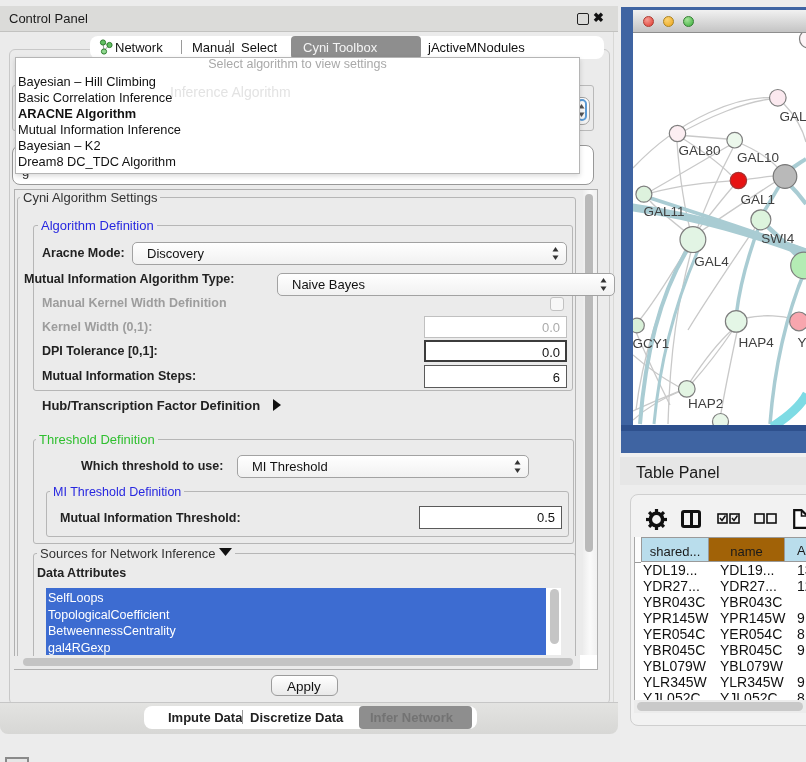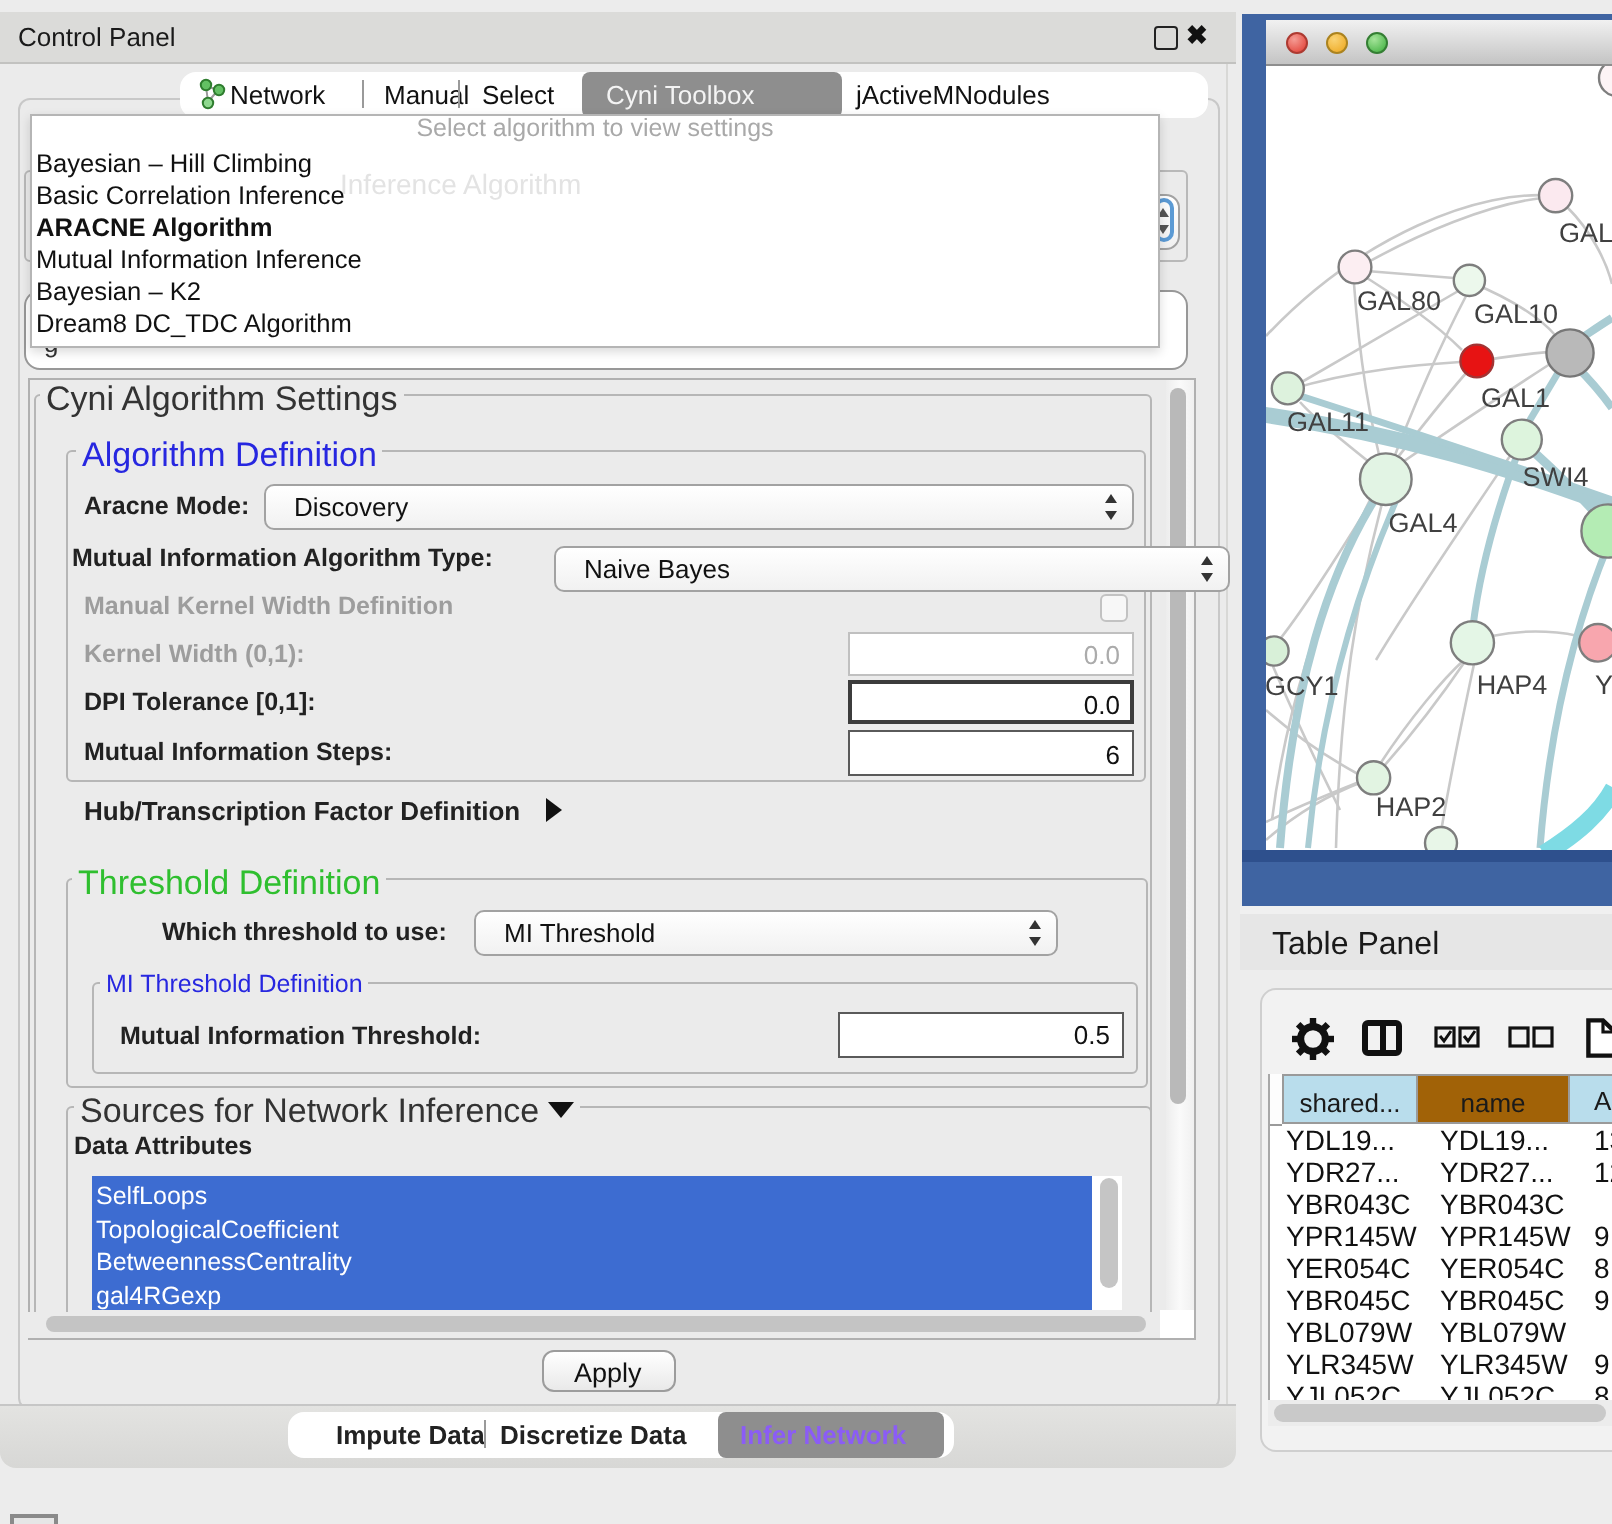--- a/index.html
+++ b/index.html
@@ -2,21 +2,21 @@
 <html><head>
 <meta charset="utf-8">
 <style>
 html,body{margin:0;padding:0;}
 body{width:806px;height:762px;background:#ececec;font-family:"Liberation Sans",sans-serif;position:relative;overflow:hidden;}
 .abs{position:absolute;}
 .b{font-weight:bold;}
 .lbl{position:absolute;font-size:12.5px;font-weight:bold;color:#222;white-space:nowrap;}
 .glbl{position:absolute;font-size:12.5px;font-weight:bold;color:#9d9d9d;white-space:nowrap;}
 .grp{position:absolute;border:1px solid #b6b6b6;border-radius:3px;}
-.gtitle{position:absolute;background:#ebebeb;padding:0 3px;white-space:nowrap;font-size:17px;}
+.gtitle{position:absolute;background:#ebebeb;padding:0 3px;white-space:nowrap;font-size:13px;}
 .combo{position:absolute;background:linear-gradient(#ffffff,#f1f1f1);border:1px solid #a2a2a2;border-radius:5px;font-size:13px;color:#111;}
 .combo .ct{position:absolute;left:14px;top:3px;}
 .arrows{position:absolute;right:7px;top:4px;width:7px;height:13px;}
 .fld{position:absolute;background:#fff;font-size:13px;text-align:right;}
 </style>
 </head>
 <body>
 
 <div class="abs" id="cpwin" style="left:0;top:6px;width:614px;height:727px;background:#ebebeb;border:1px solid #d8d8d6;border-left:none;border-radius:0 0 8px 8px;box-sizing:border-box;"></div>
 <div class="abs" style="left:0;top:6px;width:618px;height:25px;background:#dbdbd9;border-bottom:1px solid #c2c2c0;"></div>
@@ -54,21 +54,21 @@
 
 <div class="lbl" style="left:42px;top:246px;">Aracne Mode:</div>
 <div class="combo" style="left:132px;top:242px;width:433px;height:21px;">
     <span class="ct">Discovery</span>
 <svg class="arrows" viewBox="0 0 7 13">
       <path d="M3.5 0 L6.5 4.5 L0.5 4.5 Z" fill="#333"></path>
       <path d="M3.5 13 L6.5 8.5 L0.5 8.5 Z" fill="#333"></path>
     </svg>
   </div>
 
-<div class="lbl" style="left:36px;top:272px;">Mutual Information Algorithm Type:</div>
+<div class="lbl" style="left:24px;top:272px;">Mutual Information Algorithm Type:</div>
 <div class="combo" style="left:277px;top:273px;width:288px;height:21px;padding-left:48px;">
     <span class="ct">Naive Bayes</span>
 <svg class="arrows" viewBox="0 0 7 13">
       <path d="M3.5 0 L6.5 4.5 L0.5 4.5 Z" fill="#333"></path>
       <path d="M3.5 13 L6.5 8.5 L0.5 8.5 Z" fill="#333"></path>
     </svg>
   </div>
 
 <div class="glbl" style="left:42px;top:296px;">Manual Kernel Width Definition</div>
 <div class="abs" style="left:550px;top:297px;width:12px;height:12px;border:1px solid #c2c2c2;border-radius:3px;background:#f7f7f7;"></div>
@@ -138,21 +138,21 @@
 
 <div class="abs" style="left:271px;top:675px;width:67px;height:21px;background:linear-gradient(#ffffff,#e9e9e9);border:1px solid #9c9c9c;border-radius:6px;box-sizing:border-box;"></div>
 <div class="abs" style="left:287px;top:678.5px;font-size:13.5px;color:#111;">Apply</div>
 
 <div class="abs" style="left:0;top:702px;width:618px;height:31px;background:linear-gradient(#e3e3e1,#d7d7d5);border-top:1px solid #c6c6c6;border-radius:0 0 8px 8px;"></div>
 <div class="abs" style="left:144px;top:706px;width:333px;height:23px;background:#fff;border-radius:8px;"></div>
 <div class="abs" style="left:155px;top:710px;font-size:13px;font-weight:bold;color:#222;padding-left:13px;">Impute Data</div>
 <div class="abs" style="left:242px;top:710px;width:1px;height:14px;background:#9a9a9a;"></div>
 <div class="abs" style="left:250px;top:710px;font-size:13px;font-weight:bold;color:#222;">Discretize Data</div>
 <div class="abs" style="left:359px;top:706px;width:113px;height:23px;background:#8e8e8e;border-radius:4px;"></div>
-<div class="abs" style="left:370px;top:710px;font-size:13px;font-weight:bold;color:#8b5cf6;">Infer Network</div>
+<div class="abs" style="left:370px;top:710px;font-size:13px;font-weight:bold;color:#737373;">Infer Network</div>
 <div class="abs" style="left:5px;top:757px;width:20px;height:10px;border:2px solid #8a8a8a;background:#e6e6e6;"></div>
 
 <div class="abs" style="left:621px;top:7px;width:185px;height:446px;background:#3f64a2;"></div>
 <div class="abs" style="left:621px;top:425px;width:185px;height:6px;background:#2e508d;"></div>
 <div class="abs" style="left:633px;top:10px;width:173px;height:22px;background:linear-gradient(#f1f1f1,#c4c4c4);border-bottom:1px solid #8e8e8e;"></div>
 <div class="abs" style="left:643px;top:15.5px;width:11px;height:11px;border-radius:50%;background:radial-gradient(circle at 35% 30%,#f59c94,#e03a30);border:1px solid #ad3a31;box-sizing:border-box;"></div>
 <div class="abs" style="left:663px;top:15.5px;width:11px;height:11px;border-radius:50%;background:radial-gradient(circle at 35% 30%,#fad374,#eda61c);border:1px solid #ab831f;box-sizing:border-box;"></div>
 <div class="abs" style="left:683px;top:15.5px;width:11px;height:11px;border-radius:50%;background:radial-gradient(circle at 35% 30%,#a5e49a,#3cae3c);border:1px solid #347e33;box-sizing:border-box;"></div>
 <svg class="abs" style="left:633px;top:33px;" width="173" height="392" viewBox="633 33 173 392">
 <rect x="633" y="33" width="173" height="392" fill="#ffffff"></rect>

